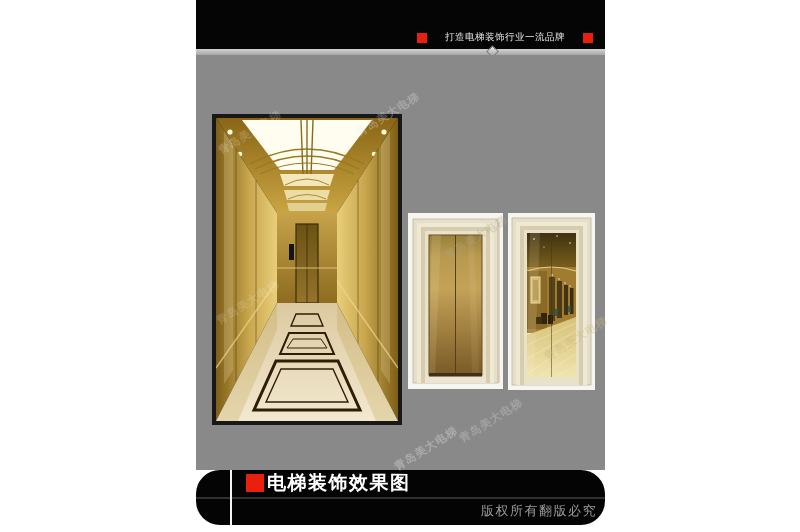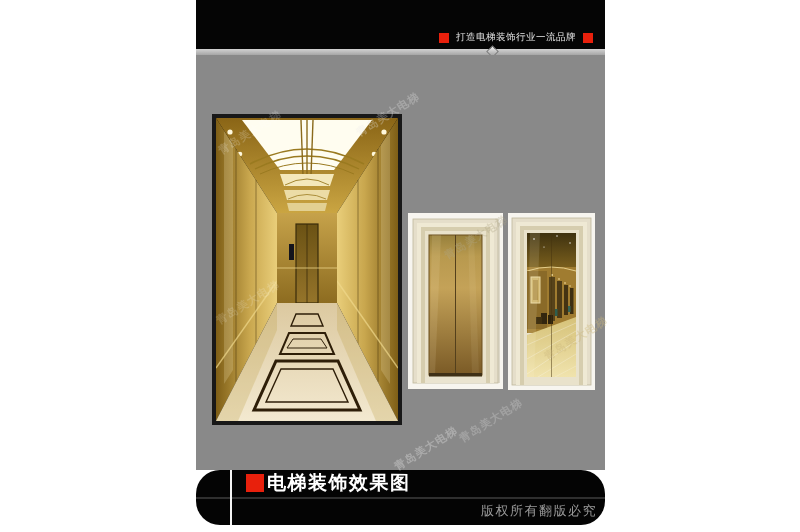--- a/index.html
+++ b/index.html
@@ -1,21 +1,21 @@
 <!DOCTYPE html>
 <html><head>
 <meta charset="utf-8">
 <style>
   html,body{margin:0;padding:0;background:#ffffff;}
   .page{position:relative;width:800px;height:532px;background:#ffffff;overflow:hidden;
         font-family:"DejaVu Sans","Liberation Sans",sans-serif;}
 
   
   .header-bar{position:absolute;left:196px;top:0;width:409px;height:49px;background:#050505;}
-  .slogans{position:absolute;right:12px;bottom:5px;display:flex;align-items:center;gap:7px;
+  .slogans{position:absolute;right:12px;bottom:5px;display:flex;align-items:center;gap:18px;
            font-size:9.5px;color:#e6e6e6;letter-spacing:0.5px;white-space:nowrap;}
   .red-sq{display:inline-block;width:10px;height:10px;background:#e8200c;flex:0 0 auto;}
 
   
   .divider-strip{position:absolute;left:196px;top:49px;width:409px;height:6px;
                  background:linear-gradient(#d2d2d2,#a6a6a6);}
   .diamond{position:absolute;left:292px;top:-2px;width:7px;height:7px;transform:rotate(45deg);
            background:linear-gradient(135deg,#f2f2f2,#9a9a9a);border:1px solid #7d7d7d;}
 
   

